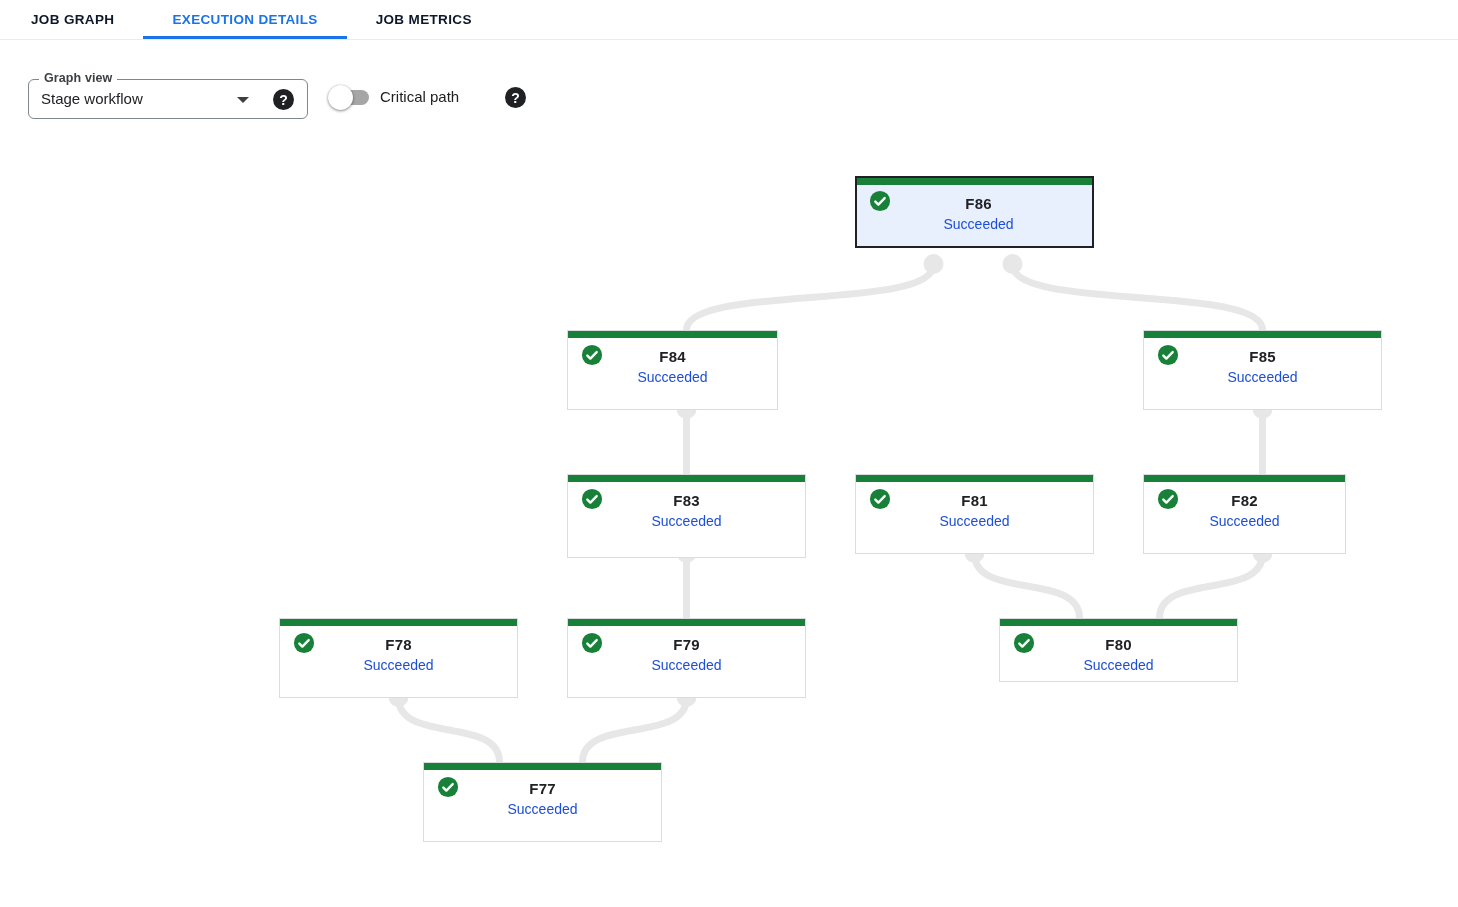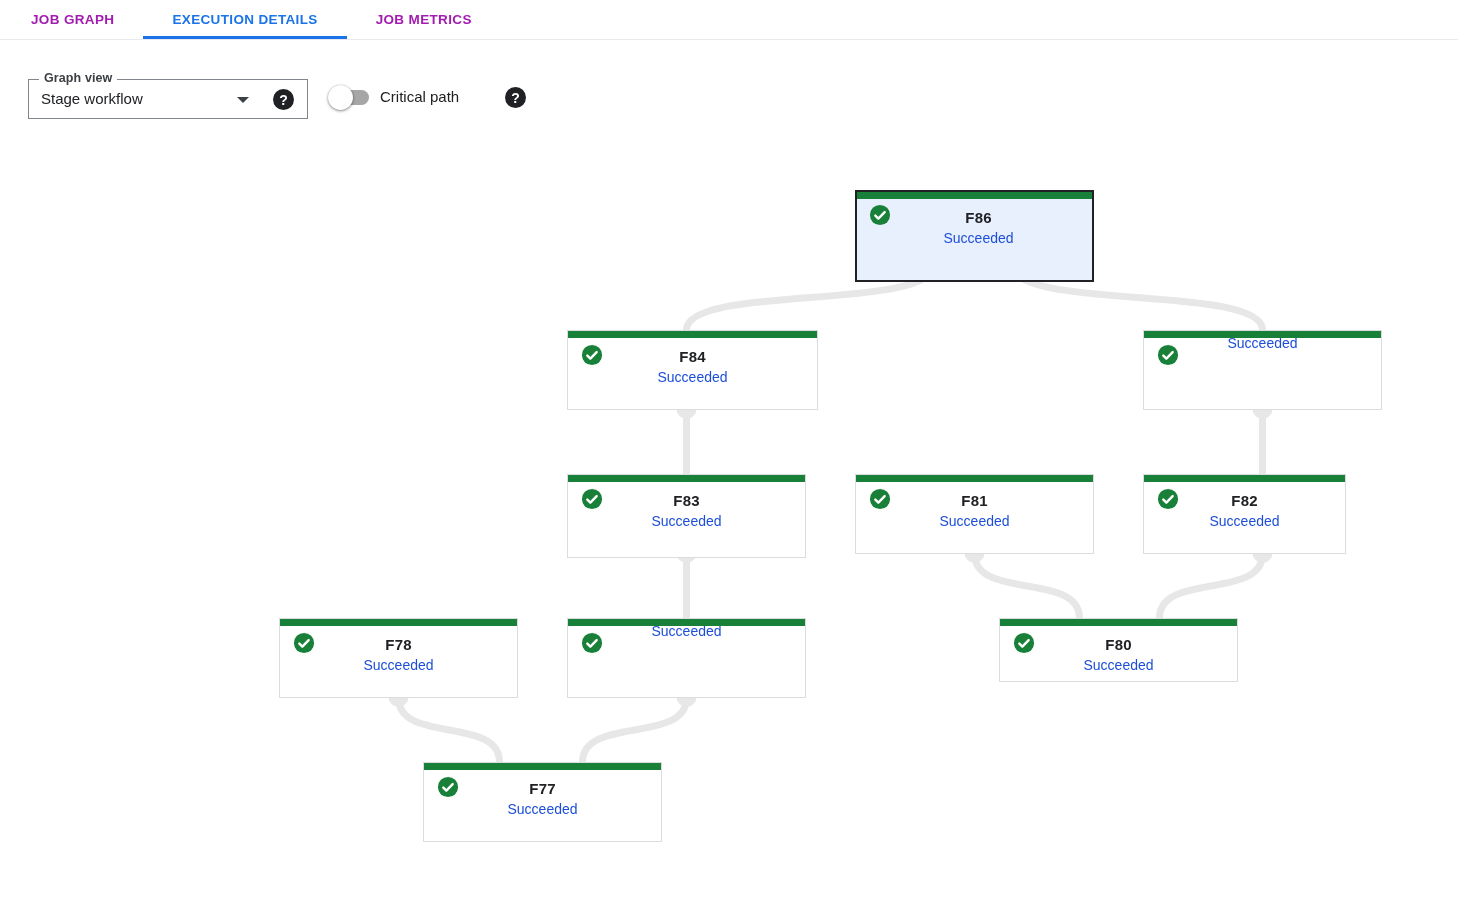--- a/index.html
+++ b/index.html
@@ -11,31 +11,31 @@
   }
   
   .tabbar{
     position:absolute;left:0;top:0;width:1458px;height:40px;
     display:flex;align-items:stretch;border-bottom:1px solid #e8eaed;
     background:#fff;z-index:3;padding-left:2px;box-sizing:border-box;
   }
   .tab{
     display:flex;align-items:center;justify-content:center;
     padding:0 29px;font-size:13.5px;font-weight:700;letter-spacing:.35px;
-    color:#a21caf;cursor:pointer;position:relative;white-space:nowrap;
+    color:#0f172a;cursor:pointer;position:relative;white-space:nowrap;
   }
   .tab.active{color:#1a73e8;}
   .tab.active::after{
     content:"";position:absolute;left:0;right:0;bottom:0;height:3px;background:#1a73e8;
   }
   
   .controls{position:absolute;left:0;top:40px;width:1458px;height:100px;z-index:2;}
   .select-box{
     position:absolute;left:28px;top:39px;width:280px;height:40px;
-    border:1px solid #80868b;border-radius:0;box-sizing:border-box;
+    border:1px solid #80868b;border-radius:6px;box-sizing:border-box;
     background:#fff;cursor:pointer;
   }
   .select-label{
     position:absolute;left:10px;top:-9px;background:#fff;padding:0 5px;
     font-size:12.5px;font-weight:700;color:#3c4043;letter-spacing:.1px;
   }
   .select-value{
     position:absolute;left:12px;top:10px;font-size:15px;color:#202124;
   }
   .select-caret{
@@ -119,47 +119,48 @@
     <path d="M 974.5 554 C 974.5 600, 1079.5 572, 1079.5 618" fill="none" stroke="#e7e7e7" stroke-width="7"></path>
     <circle cx="974.5" cy="553" r="10" fill="#e7e7e7"></circle>
     <path d="M 1262.5 554 C 1262.5 600, 1159.5 572, 1159.5 618" fill="none" stroke="#e7e7e7" stroke-width="7"></path>
     <circle cx="1262.5" cy="553" r="10" fill="#e7e7e7"></circle>
     <path d="M 398.5 698 C 398.5 744, 499.5 716, 499.5 762" fill="none" stroke="#e7e7e7" stroke-width="7"></path>
     <circle cx="398.5" cy="697" r="10" fill="#e7e7e7"></circle>
     <path d="M 686.5 698 C 686.5 744, 582.5 716, 582.5 762" fill="none" stroke="#e7e7e7" stroke-width="7"></path>
     <circle cx="686.5" cy="697" r="10" fill="#e7e7e7"></circle>
   </svg>
 <div id="nodes">
-    <div class="node selected" style="left: 855px; top: 190px; width: 239px; height: 92px; padding-left: 8px;">
+    <div class="node selected" style="left: 855px; top: 176px; width: 239px; height: 72px; padding-left: 8px;">
     <span class="check">
       <svg viewBox="0 0 24 24" width="22" height="22">
         <circle cx="12" cy="12" r="11" fill="#188038"></circle>
         <path d="M6.9 12.6l3.3 3.3 6.9-7.1" stroke="#ffffff" stroke-width="2.6" fill="none" stroke-linecap="round" stroke-linejoin="round"></path>
       </svg>
     </span>
     <div class="node-title">F86</div>
     <div class="node-status">Succeeded</div>
   </div>
-    <div class="node" style="left: 567px; top: 330px; width: 251px; height: 80px;">
+    <div class="node" style="left: 567px; top: 330px; width: 211px; height: 80px;">
     <span class="check">
       <svg viewBox="0 0 24 24" width="22" height="22">
         <circle cx="12" cy="12" r="11" fill="#188038"></circle>
         <path d="M6.9 12.6l3.3 3.3 6.9-7.1" stroke="#ffffff" stroke-width="2.6" fill="none" stroke-linecap="round" stroke-linejoin="round"></path>
       </svg>
     </span>
     <div class="node-title">F84</div>
     <div class="node-status">Succeeded</div>
   </div>
     <div class="node" style="left: 1143px; top: 330px; width: 239px; height: 80px;">
     <span class="check">
       <svg viewBox="0 0 24 24" width="22" height="22">
         <circle cx="12" cy="12" r="11" fill="#188038"></circle>
         <path d="M6.9 12.6l3.3 3.3 6.9-7.1" stroke="#ffffff" stroke-width="2.6" fill="none" stroke-linecap="round" stroke-linejoin="round"></path>
       </svg>
     </span>
+    <div class="node-title">F85</div>
     <div class="node-status">Succeeded</div>
   </div>
     <div class="node" style="left: 567px; top: 474px; width: 239px; height: 84px;">
     <span class="check">
       <svg viewBox="0 0 24 24" width="22" height="22">
         <circle cx="12" cy="12" r="11" fill="#188038"></circle>
         <path d="M6.9 12.6l3.3 3.3 6.9-7.1" stroke="#ffffff" stroke-width="2.6" fill="none" stroke-linecap="round" stroke-linejoin="round"></path>
       </svg>
     </span>
     <div class="node-title">F83</div>
@@ -195,20 +196,21 @@
     <div class="node-title">F78</div>
     <div class="node-status">Succeeded</div>
   </div>
     <div class="node" style="left: 567px; top: 618px; width: 239px; height: 80px;">
     <span class="check">
       <svg viewBox="0 0 24 24" width="22" height="22">
         <circle cx="12" cy="12" r="11" fill="#188038"></circle>
         <path d="M6.9 12.6l3.3 3.3 6.9-7.1" stroke="#ffffff" stroke-width="2.6" fill="none" stroke-linecap="round" stroke-linejoin="round"></path>
       </svg>
     </span>
+    <div class="node-title">F79</div>
     <div class="node-status">Succeeded</div>
   </div>
     <div class="node" style="left: 999px; top: 618px; width: 239px; height: 64px;">
     <span class="check">
       <svg viewBox="0 0 24 24" width="22" height="22">
         <circle cx="12" cy="12" r="11" fill="#188038"></circle>
         <path d="M6.9 12.6l3.3 3.3 6.9-7.1" stroke="#ffffff" stroke-width="2.6" fill="none" stroke-linecap="round" stroke-linejoin="round"></path>
       </svg>
     </span>
     <div class="node-title">F80</div>

